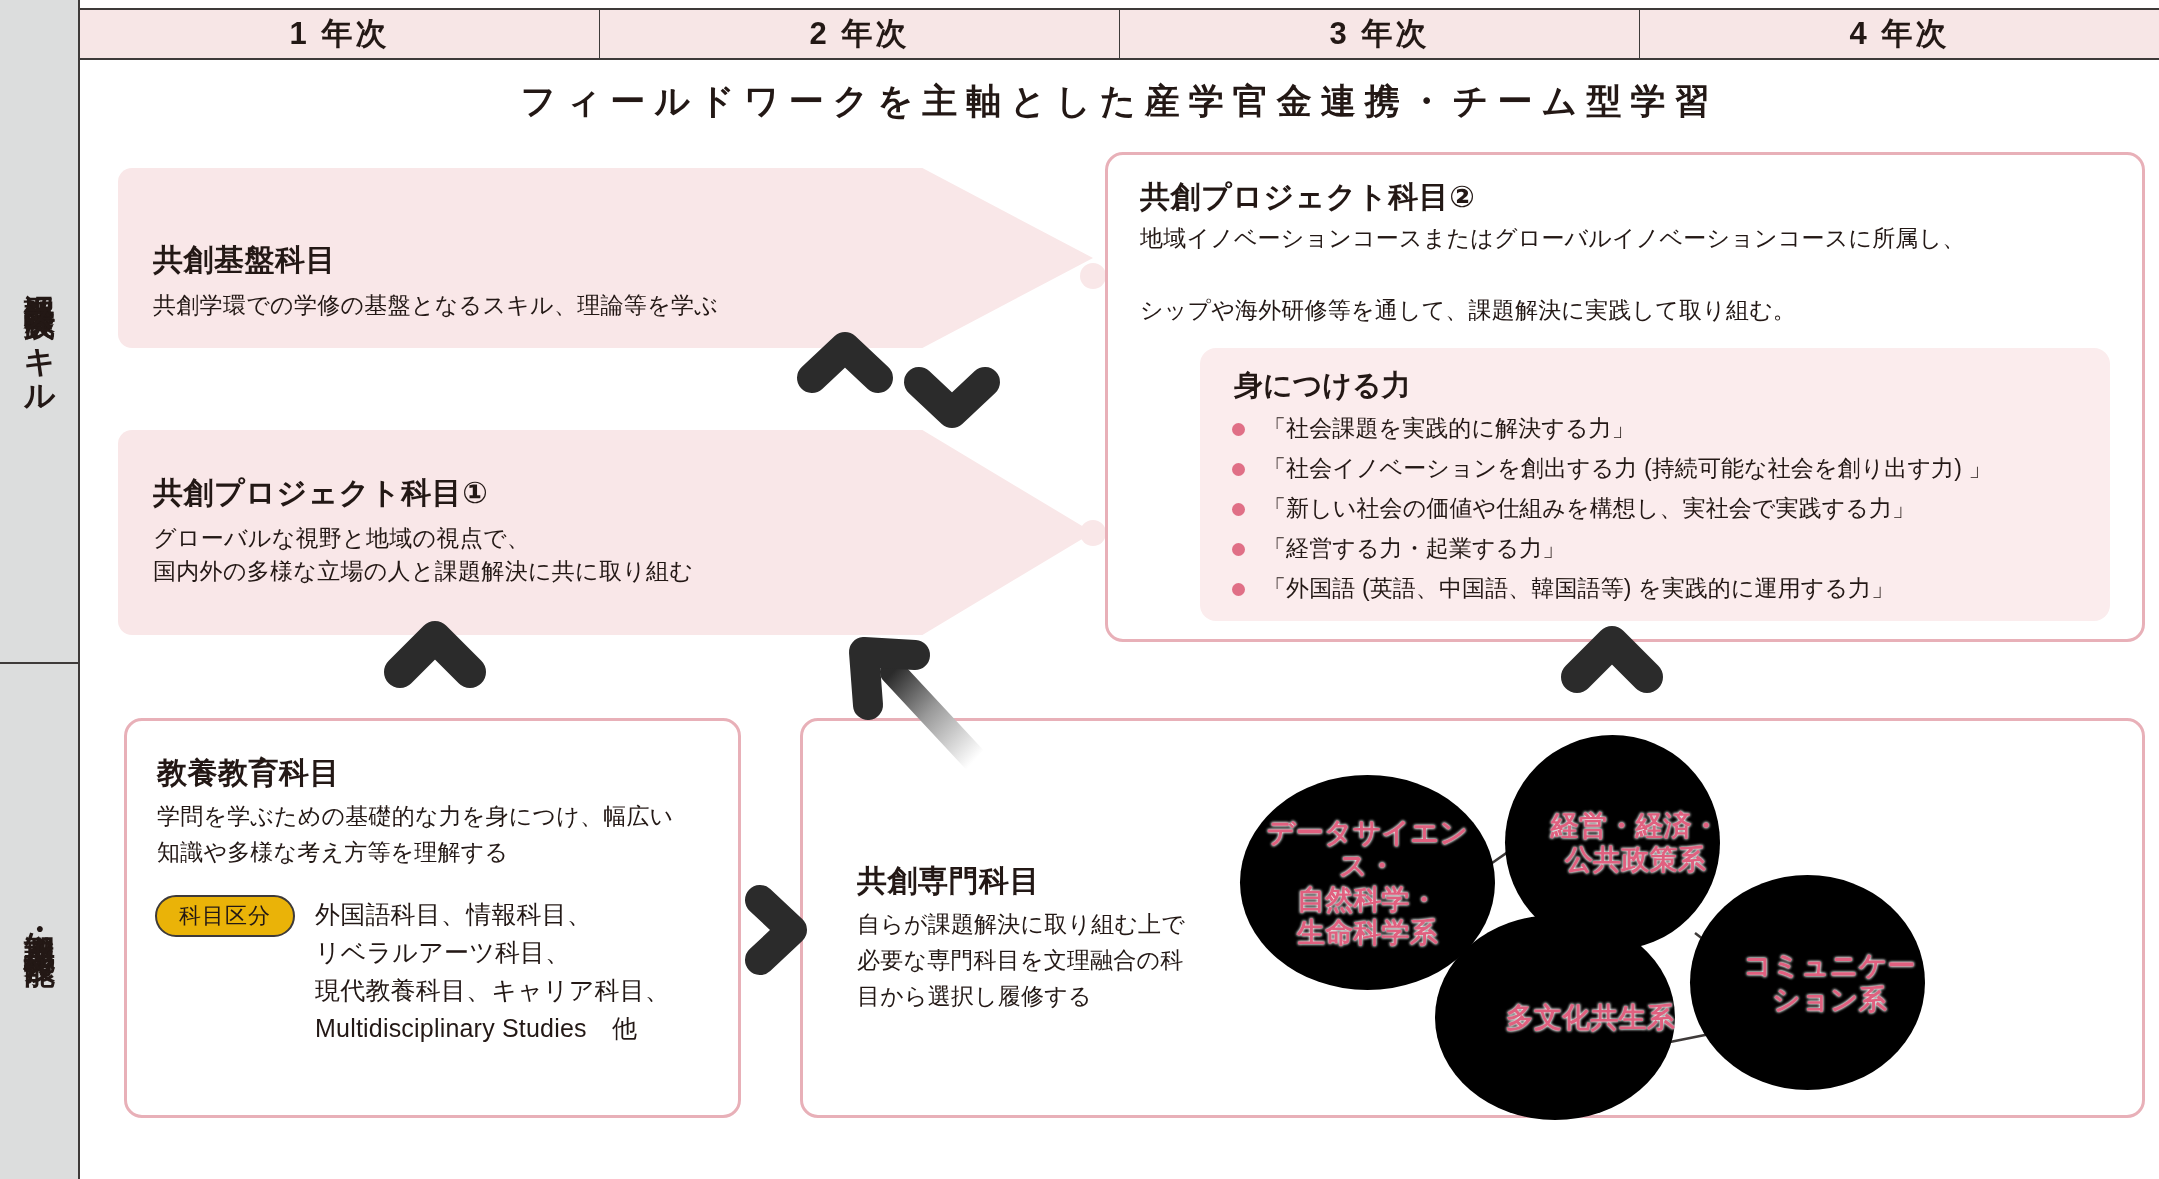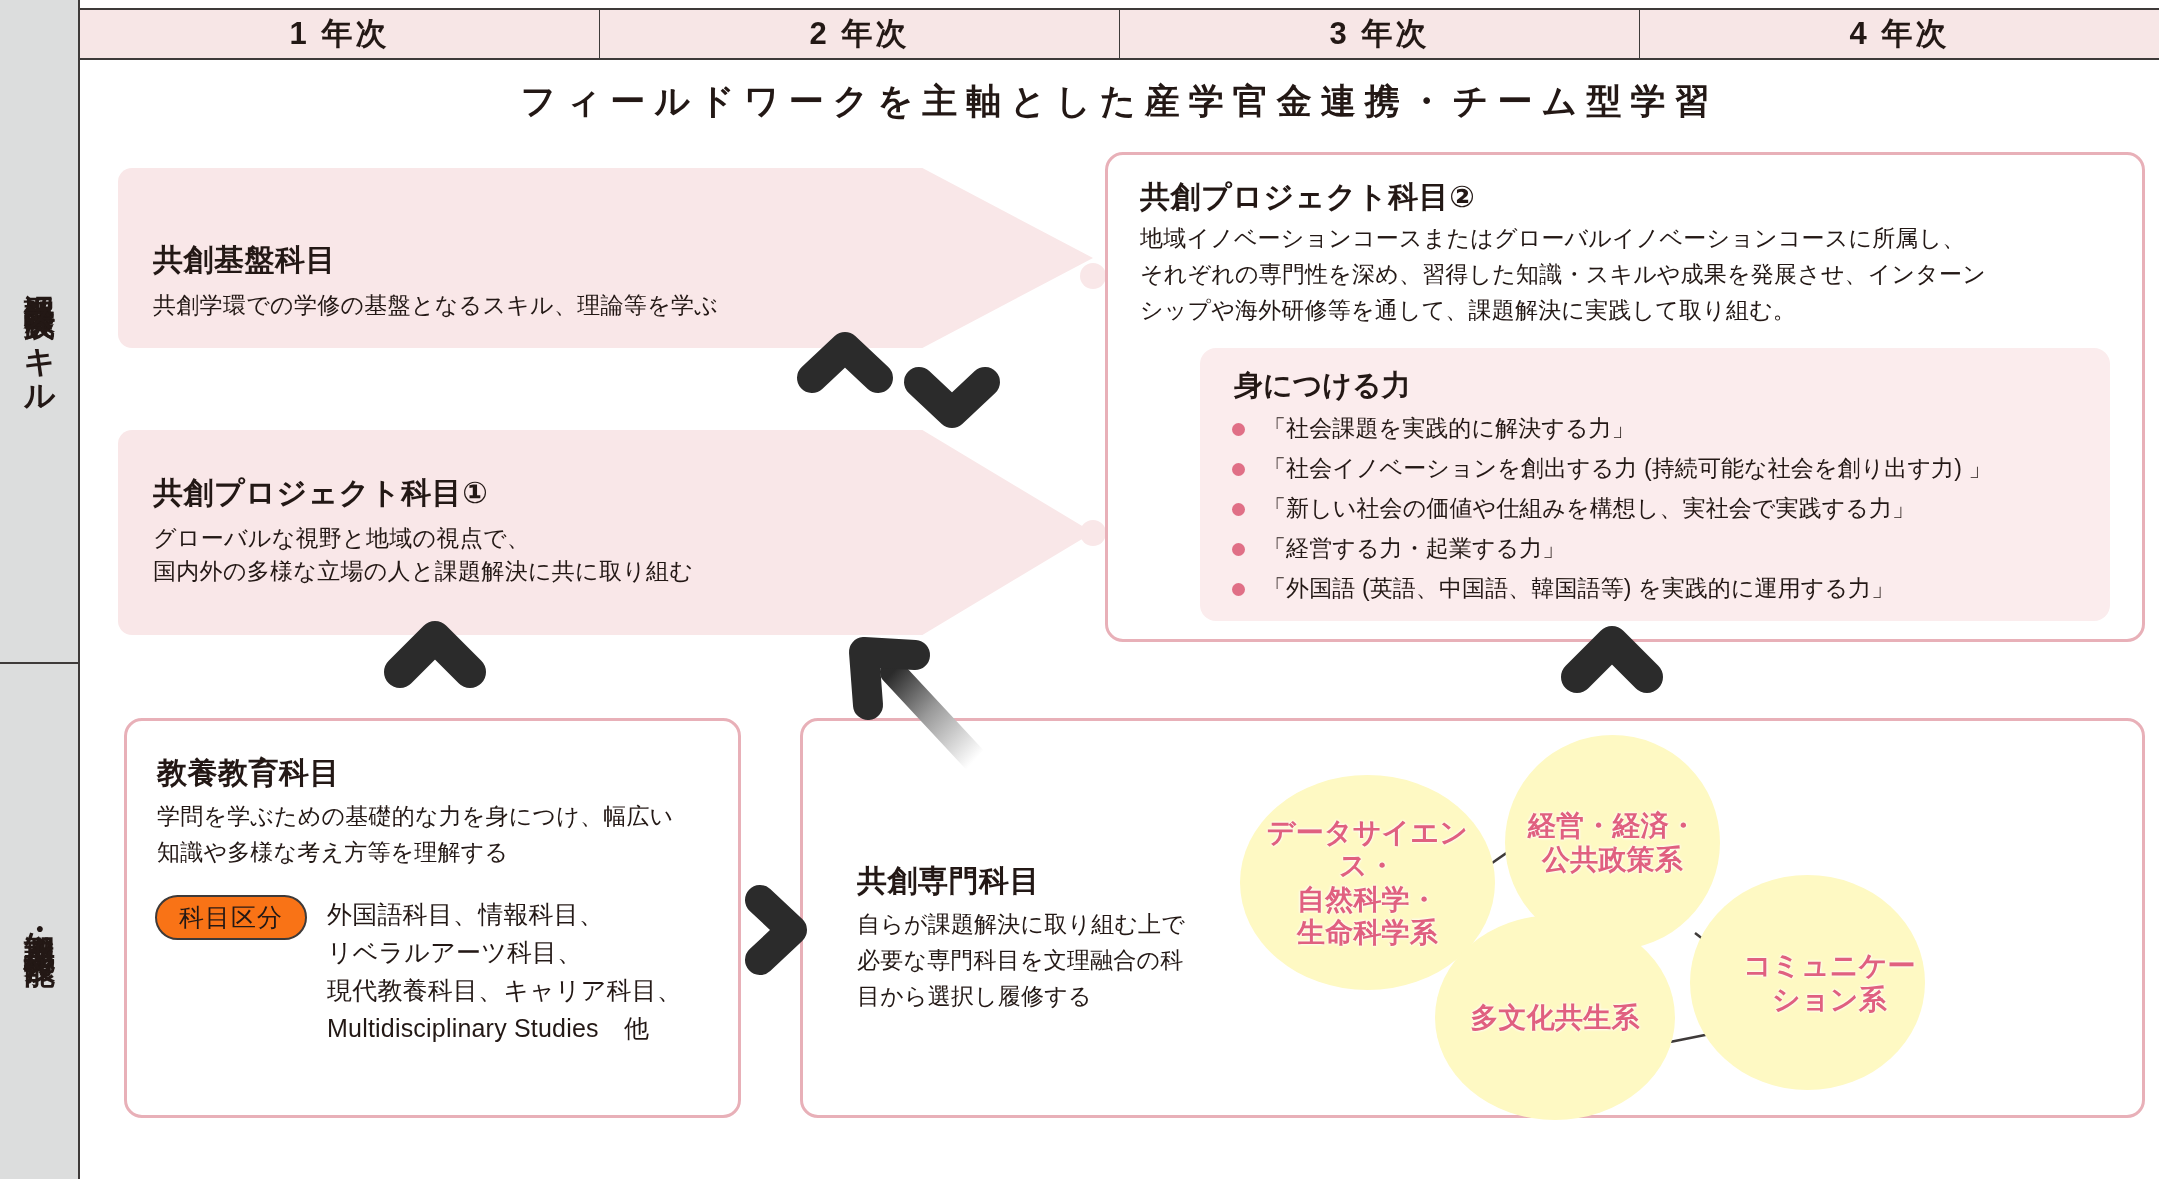--- a/index.html
+++ b/index.html
@@ -138,33 +138,33 @@
   .dot{
     flex:none;width:13px;height:13px;border-radius:50%;
     background:#e06f86;margin-top:9px;
   }
 
   
   #kubun-row{position:absolute;left:155px;top:895px;display:flex;align-items:flex-start;}
   .pill{
     flex:none;
     border:2.5px solid #3e3a39;border-radius:999px;
-    padding:4px 22px;font-size:25px;color:#231815;letter-spacing:1px;
-    background:#f97316;
+    padding:4px 22px;font-size:22px;color:#231815;letter-spacing:1px;
+    background:#eab308;
   }
   #kubun-list{
     margin-left:20px;font-size:25px;line-height:1.52;color:#231815;letter-spacing:.2px;
   }
 
   
   #cluster{position:absolute;left:1240px;top:735px;width:905px;height:340px;}
   .ell{
     position:absolute;
-    background:#fef9c3;border-radius:50%;
-    display:flex;align-items:center;justify-content:center;
+    background:#000000;border-radius:50%;
+    display:flex;align-items:center;justify-content:flex-end;
     text-align:center;
     color:#e0607f;font-weight:700;line-height:1.18;
     letter-spacing:.2px;
     text-shadow:0 0 3px #ffffff,0 0 3px #ffffff;
   }
   #ell-ds   {left:0px;  top:40px; width:255px;height:215px;font-size:28px;}
   #ell-keiei{left:265px;top:0px;  width:215px;height:215px;font-size:28px;}
   #ell-tabun{left:195px;top:180px;width:240px;height:205px;font-size:28px;}
   #ell-comm {left:450px;top:140px;width:235px;height:215px;font-size:28px;}
   #ell-comm .etxt{width:330px;margin-left:44px;}
@@ -206,21 +206,20 @@
       <div class="bt">共創プロジェクト科目①</div>
       <div class="bd">グローバルな視野と地域の視点で、</div>
       <div class="bd">国内外の多様な立場の人と課題解決に共に取り組む</div>
     </div>
   </div>
   <div class="tip" style="left:1080px;top:520px;"></div>
 
   <div class="card" id="card-proj2">
     <div class="card-title" style="left:32px;top:22px;">共創プロジェクト科目②</div>
     <div class="card-desc" style="left:32px;top:66px;">地域イノベーションコースまたはグローバルイノベーションコースに所属し、</div>
-    <div class="card-desc" style="left:32px;top:102px;">それぞれの専門性を深め、習得した知識・スキルや成果を発展させ、インターン</div>
     <div class="card-desc" style="left:32px;top:138px;">シップや海外研修等を通して、課題解決に実践して取り組む。</div>
   </div>
 
   <div id="inner-skills">
     <div class="is-title">身につける力</div>
     <ul>
       <li>
         <span class="dot"></span>
         <span>「社会課題を実践的に解決する力」</span>
       </li>

